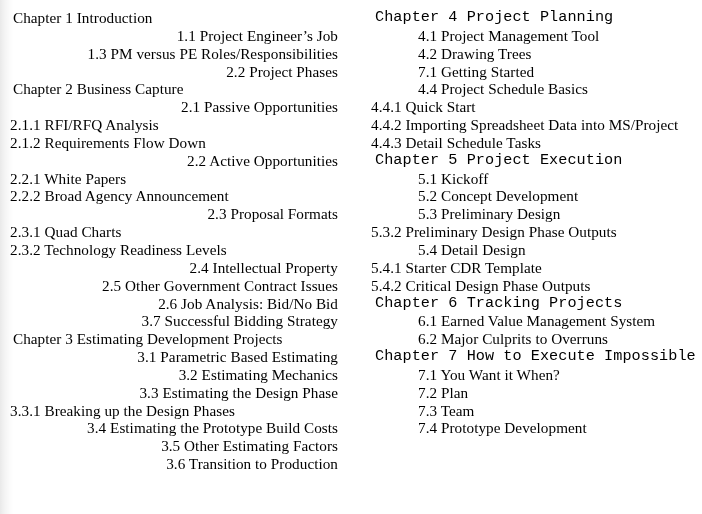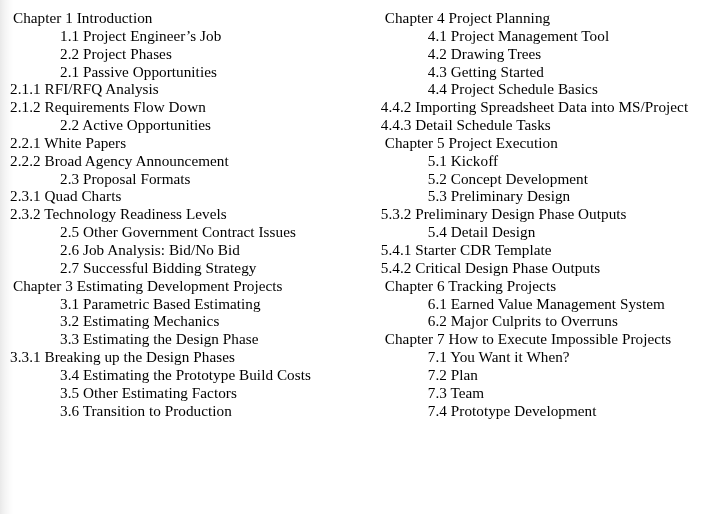--- a/index.html
+++ b/index.html
@@ -57,64 +57,68 @@
     display: block;
     height: 17.85px;
     line-height: 17.85px;
     font-size: 15.2px;
     white-space: nowrap;
     letter-spacing: 0.05px;
   }
 
   
   #toc-column-left  .lvl-chapter { padding-left: 13px; }
-  #toc-column-left  .lvl-2       { padding-left: 60px; }
+  #toc-column-left  .lvl-2       { padding-left: 60px; text-align: right; }
   #toc-column-left  .lvl-3       { padding-left: 10px; }
 
-  #toc-column-right .lvl-chapter { padding-left: 17px; }
+  #toc-column-right .lvl-chapter { padding-left: 17px; font-family: Liberation Mono, monospace; }
   #toc-column-right .lvl-2       { padding-left: 60px; }
   #toc-column-right .lvl-3       { padding-left: 13px; }
 </style>
 </head>
 <body>
 
 <div id="scan-shadow"></div>
 
 <div id="toc-page">
   <div class="toc-column" id="toc-column-left">
       <div class="toc-entry lvl-chapter">Chapter 1 Introduction</div>
       <div class="toc-entry lvl-2">1.1 Project Engineer’s Job</div>
+      <div class="toc-entry lvl-2">1.3 PM versus PE Roles/Responsibilities</div>
       <div class="toc-entry lvl-2">2.2 Project Phases</div>
+      <div class="toc-entry lvl-chapter">Chapter 2 Business Capture</div>
       <div class="toc-entry lvl-2">2.1 Passive Opportunities</div>
       <div class="toc-entry lvl-3">2.1.1 RFI/RFQ Analysis</div>
       <div class="toc-entry lvl-3">2.1.2 Requirements Flow Down</div>
       <div class="toc-entry lvl-2">2.2 Active Opportunities</div>
       <div class="toc-entry lvl-3">2.2.1 White Papers</div>
       <div class="toc-entry lvl-3">2.2.2 Broad Agency Announcement</div>
       <div class="toc-entry lvl-2">2.3 Proposal Formats</div>
       <div class="toc-entry lvl-3">2.3.1 Quad Charts</div>
       <div class="toc-entry lvl-3">2.3.2 Technology Readiness Levels</div>
+      <div class="toc-entry lvl-2">2.4 Intellectual Property</div>
       <div class="toc-entry lvl-2">2.5 Other Government Contract Issues</div>
       <div class="toc-entry lvl-2">2.6 Job Analysis: Bid/No Bid</div>
-      <div class="toc-entry lvl-2">2.7 Successful Bidding Strategy</div>
+      <div class="toc-entry lvl-2">3.7 Successful Bidding Strategy</div>
       <div class="toc-entry lvl-chapter">Chapter 3 Estimating Development Projects</div>
       <div class="toc-entry lvl-2">3.1 Parametric Based Estimating</div>
       <div class="toc-entry lvl-2">3.2 Estimating Mechanics</div>
       <div class="toc-entry lvl-2">3.3 Estimating the Design Phase</div>
       <div class="toc-entry lvl-3">3.3.1 Breaking up the Design Phases</div>
       <div class="toc-entry lvl-2">3.4 Estimating the Prototype Build Costs</div>
       <div class="toc-entry lvl-2">3.5 Other Estimating Factors</div>
       <div class="toc-entry lvl-2">3.6 Transition to Production</div>
     </div>
   <div class="toc-column" id="toc-column-right">
       <div class="toc-entry lvl-chapter">Chapter 4 Project Planning</div>
       <div class="toc-entry lvl-2">4.1 Project Management Tool</div>
       <div class="toc-entry lvl-2">4.2 Drawing Trees</div>
-      <div class="toc-entry lvl-2">4.3 Getting Started</div>
+      <div class="toc-entry lvl-2">7.1 Getting Started</div>
       <div class="toc-entry lvl-2">4.4 Project Schedule Basics</div>
+      <div class="toc-entry lvl-3">4.4.1 Quick Start</div>
       <div class="toc-entry lvl-3">4.4.2 Importing Spreadsheet Data into MS/Project</div>
       <div class="toc-entry lvl-3">4.4.3 Detail Schedule Tasks</div>
       <div class="toc-entry lvl-chapter">Chapter 5 Project Execution</div>
       <div class="toc-entry lvl-2">5.1 Kickoff</div>
       <div class="toc-entry lvl-2">5.2 Concept Development</div>
       <div class="toc-entry lvl-2">5.3 Preliminary Design</div>
       <div class="toc-entry lvl-3">5.3.2 Preliminary Design Phase Outputs</div>
       <div class="toc-entry lvl-2">5.4 Detail Design</div>
       <div class="toc-entry lvl-3">5.4.1 Starter CDR Template</div>
       <div class="toc-entry lvl-3">5.4.2 Critical Design Phase Outputs</div>

